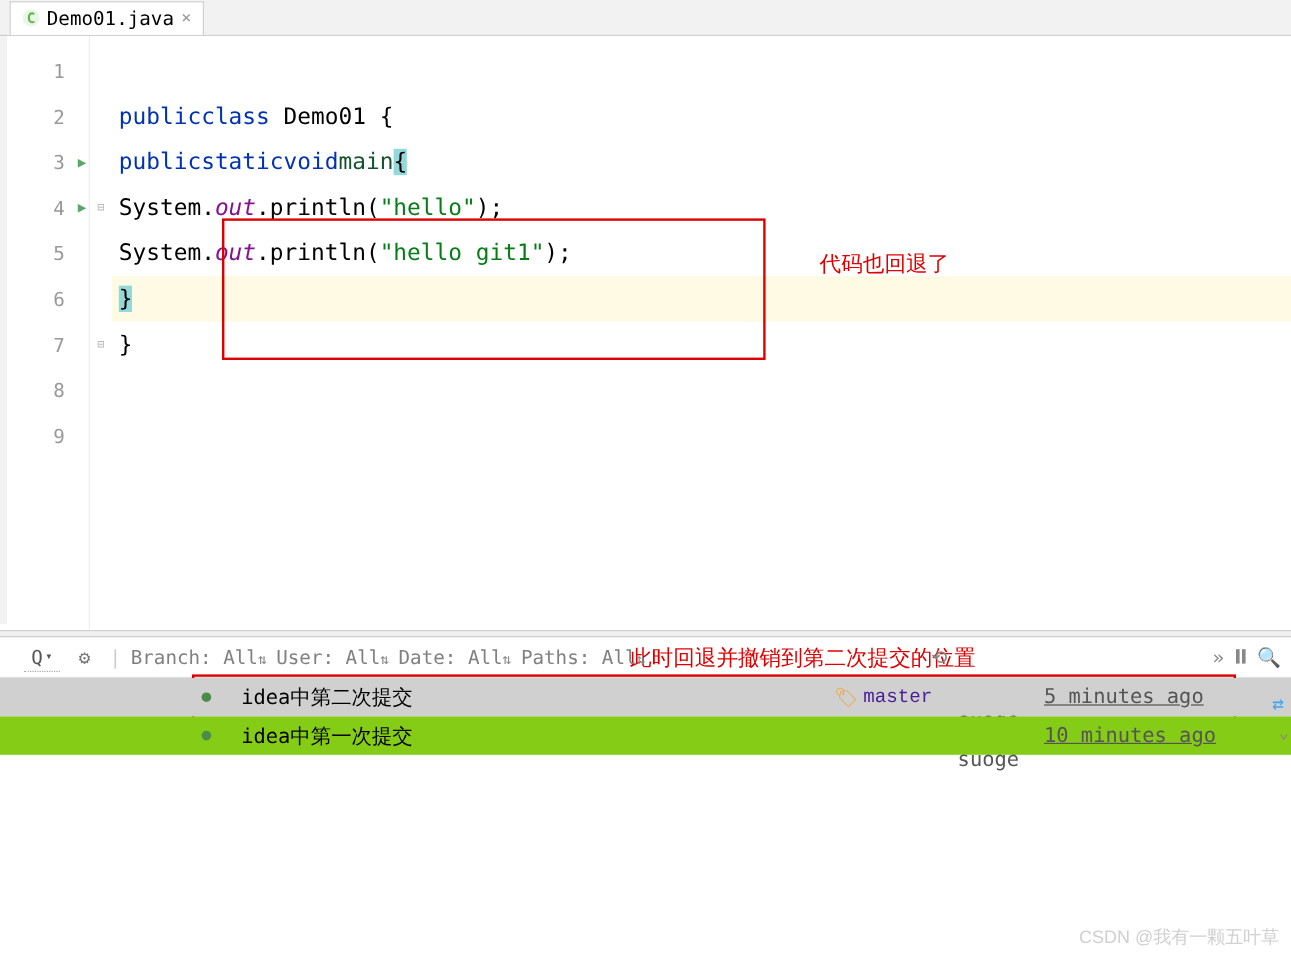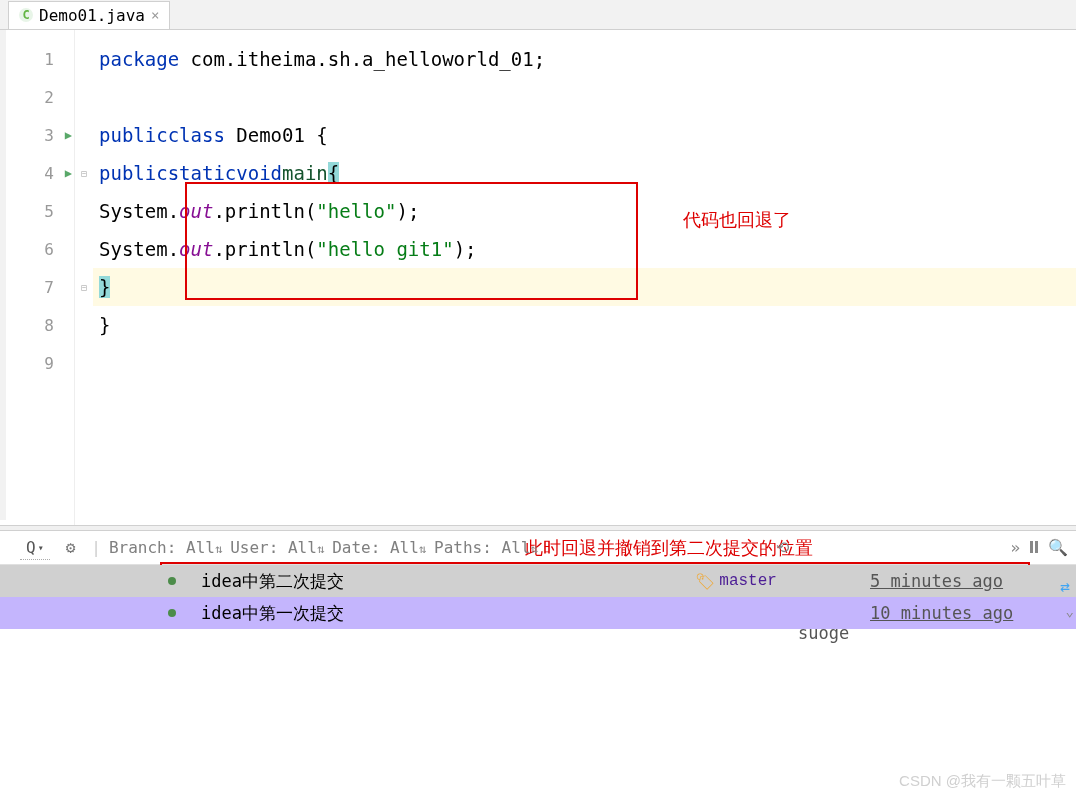--- a/index.html
+++ b/index.html
@@ -164,21 +164,21 @@
     }
     .commit-row {
       height: 32px;
       display: flex;
       align-items: center;
       padding-left: 166px;
       font-size: 17px;
       position: relative;
     }
     .commit-row.selected { background: #d0d0d0; }
-    .commit-row.alt { background: #c4b5fd; align-items: center; }
+    .commit-row.alt { background: #84cc16; align-items: center; }
     .commit-dot {
       position: absolute;
       left: 168px;
       width: 8px; height: 8px;
       border-radius: 50%;
       background: #4c8c4a;
     }
     .commit-msg { margin-left: 35px; }
     .commit-branch {
       position: absolute;
@@ -317,21 +317,20 @@
       </div>
     <div class="fold-line"></div>
     <div class="fold-line"></div>
     <div class="fold-line">
         <span>⊟</span>
       </div>
     <div class="fold-line"></div>
     <div class="fold-line"></div>
   </div>
   <div class="code">
-    <div class="code-line"><span class="kw">package</span><span class="pkg"> com.itheima.sh.a_helloworld_01;</span></div>
     <div class="code-line"></div>
     <div class="code-line"><span class="kw">public</span> <span class="kw">class</span><span> Demo01 {</span></div>
     <div class="code-line">    <span class="kw">public</span> <span class="kw">static</span> <span class="kw">void</span> <span class="method">main</span><span class="brace-hl">{</span></div>
     <div class="code-line">        <span>System.</span><span class="out">out</span><span>.println(</span><span class="str">"hello"</span><span>);</span></div>
     <div class="code-line">        <span>System.</span><span class="out">out</span><span>.println(</span><span class="str">"hello git1"</span><span>);</span></div>
     <div class="code-line highlighted">    <span class="brace-hl">}</span></div>
     <div class="code-line"><span>}</span></div>
     <div class="code-line"></div>
 
     <div class="red-box" style="left:92px;top:152px;width:453px;height:118px;"></div>

